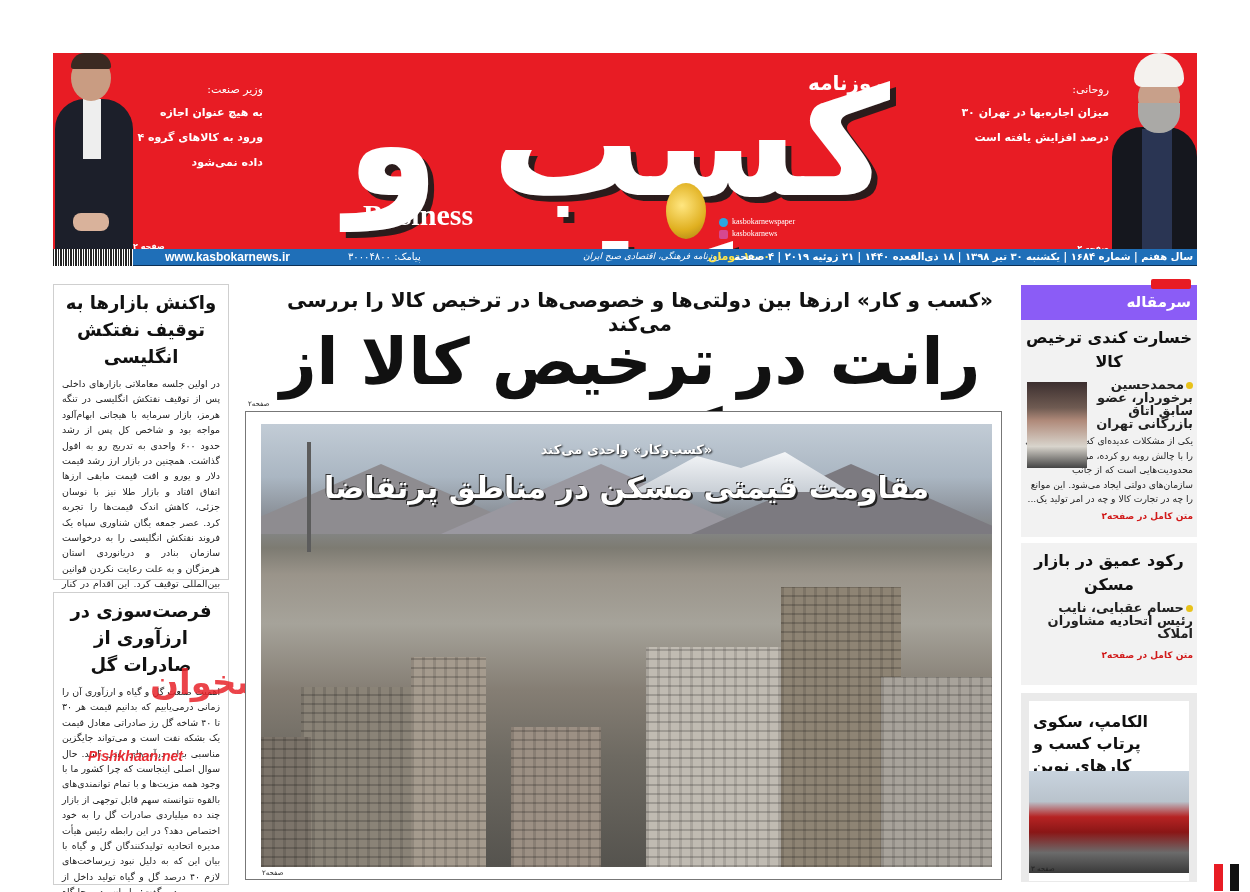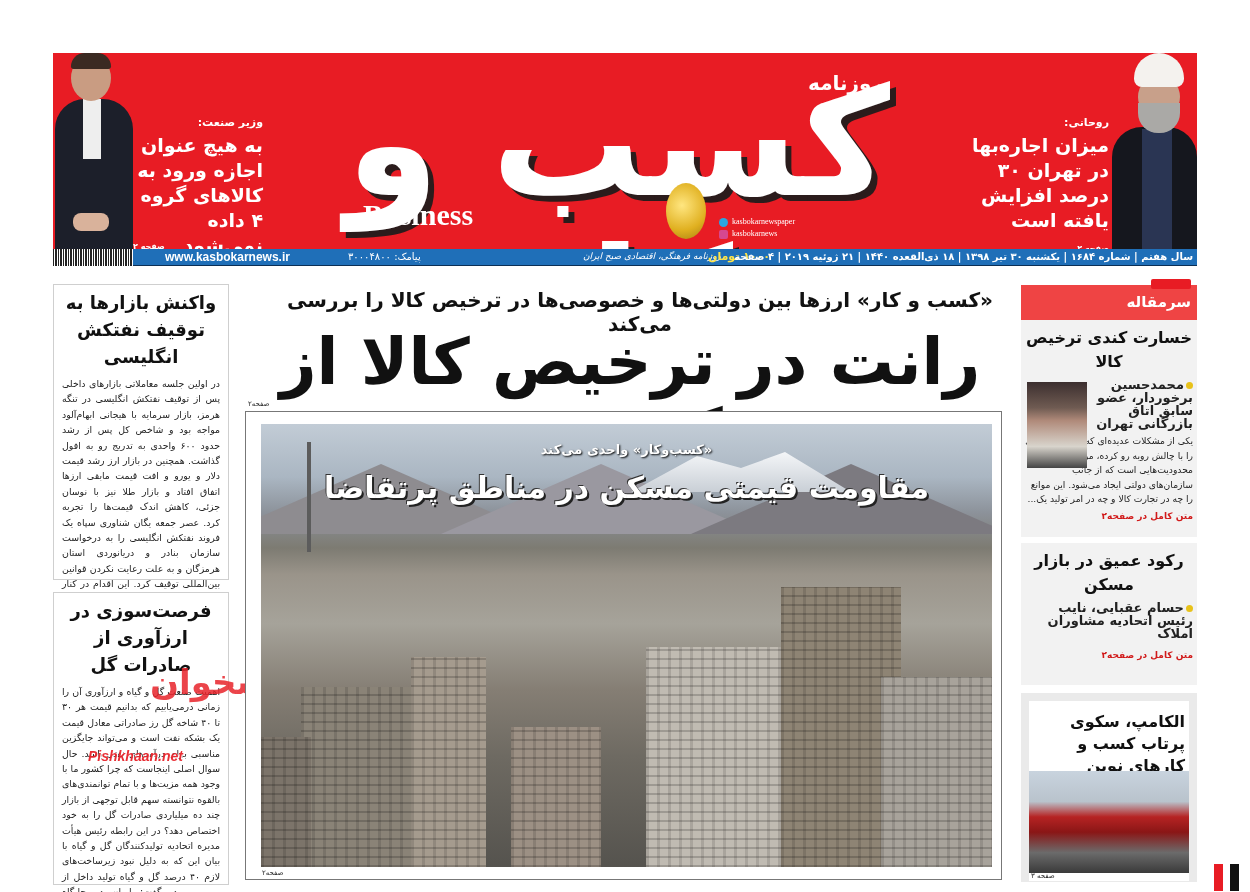--- a/index.html
+++ b/index.html
@@ -20,22 +20,22 @@
   .person-left .hands { position: absolute; left: 20px; bottom: 18px; width: 36px; height: 18px; border-radius: 8px; background: #d9b29b; }
   .person-right .turban { position: absolute; left: 22px; top: 0; width: 50px; height: 34px; border-radius: 25px 25px 8px 8px; background: #f4f2ee; }
   .person-right .head { left: 26px; top: 22px; width: 42px; height: 44px; background: #c8a08a; }
   .person-right .beard { position: absolute; left: 26px; top: 50px; width: 42px; height: 30px; border-radius: 0 0 20px 20px; background: #aaa9a6; }
   .person-right .suit { left: 0; width: 85px; height: 122px; background: #15171e; }
   .person-right .inner { position: absolute; left: 30px; bottom: 0; width: 30px; height: 120px; background: #2a3553; }
 
   .side-story { position: absolute; color: #fff; text-align: right; direction: rtl; }
   .side-left { left: 80px; top: 30px; width: 130px; }
   .side-right { right: 88px; top: 30px; width: 150px; }
-  .side-kicker { font-size: 11px; font-weight: bold; margin-bottom: 4px; margin-top: 33px; }
-  .side-head { font-size: 19px; font-weight: bold; line-height: 25px; }
+  .side-kicker { font-size: 11px; font-weight: normal; margin-bottom: 4px; }
+  .side-head { font-size: 11px; font-weight: bold; line-height: 25px; }
   .side-page { font-size: 8px; font-weight: bold; margin-top: 4px; }
   .side-left .side-page { text-align: left; position: absolute; top: 155px; left: 0; }
   .side-right .side-page { position: absolute; top: 157px; right: 0; }
 
   .logo-area { position: absolute; left: 230px; top: 0; width: 680px; height: 196px; }
   .logo-main { position: absolute; left: 10px; top: 10px; width: 650px; text-align: center; font-family: "DejaVu Sans", sans-serif; font-weight: bold; font-size: 150px; line-height: 160px; color: #fff; direction: rtl; text-shadow: 6px 6px 0 #2b1c1c; letter-spacing: -6px; }
   .logo-rooznameh { position: absolute; right: 80px; top: 18px; color: #fff; font-weight: bold; font-size: 20px; direction: rtl; }
   .logo-business { position: absolute; left: 80px; top: 145px; color: #fff; font-family: "Liberation Serif", serif; font-size: 30px; font-weight: bold; }
   .coin { position: absolute; left: 383px; top: 130px; width: 40px; height: 56px; border-radius: 50%; background: radial-gradient(circle at 40% 40%, #ffe680, #e0b020 60%, #a67d10); }
   .social { position: absolute; left: 436px; top: 163px; color: #fff; font-family: "Liberation Serif", serif; font-size: 8px; line-height: 12px; }
@@ -74,33 +74,33 @@
   .mountain { position: absolute; top: 40px; width: 0; height: 0; border-left: 160px solid transparent; border-right: 160px solid transparent; border-bottom: 70px solid #8e8c90; }
   .snow { position: absolute; top: 28px; left: 370px; width: 220px; height: 40px; background: linear-gradient(180deg, #f4f6f8, #c9cfd6); clip-path: polygon(0 100%, 30% 10%, 50% 40%, 70% 0, 100% 100%); }
   .tower { position: absolute; left: 46px; top: 18px; width: 4px; height: 110px; background: #5c5c5c; }
   .bldg { position: absolute; bottom: 0; background: repeating-linear-gradient(0deg, rgba(0,0,0,0.18) 0 2px, transparent 2px 9px), repeating-linear-gradient(90deg, rgba(0,0,0,0.12) 0 3px, transparent 3px 11px); }
   .photo-kicker { position: absolute; left: 0; top: 18px; width: 100%; text-align: center; direction: rtl; color: #fff; font-weight: bold; font-size: 13px; text-shadow: 1px 1px 2px #000; }
   .photo-title { position: absolute; left: 0; top: 46px; width: 100%; text-align: center; direction: rtl; color: #fff; font-weight: bold; font-size: 30px; text-shadow: 2px 2px 0 #222, -1px -1px 0 #333; }
 
   
   .right-1 { left: 1021px; top: 285px; width: 176px; height: 252px; background: #f2f2f2; border: none; }
   .right-2 { left: 1021px; top: 543px; width: 176px; height: 142px; background: #f2f2f2; border: none; }
-  .section-tab { position: relative; height: 35px; background: #ef4444; color: #fff; font-weight: bold; font-size: 15px; padding: 8px 6px 0; }
+  .section-tab { position: relative; height: 35px; background: #8b5cf6; color: #fff; font-weight: bold; font-size: 15px; padding: 8px 6px 0; }
   .section-tab::before { content: ""; position: absolute; right: 6px; top: -6px; width: 40px; height: 10px; background: #e81c24; border-radius: 2px; }
   .r-title { font-weight: bold; font-size: 16px; line-height: 24px; text-align: center; padding: 6px 4px 4px; }
   .r-author { font-size: 13px; line-height: 13px; font-weight: bold; color: #222; padding: 0 4px; }
   .dot { display: inline-block; width: 7px; height: 7px; border-radius: 50%; background: #e8c21a; margin-left: 2px; }
   .r-body { font-size: 9.2px; line-height: 14.6px; padding: 0 4px; color: #222; }
   .r-more { color: #d11a1a; font-weight: bold; font-size: 9px; padding: 4px 4px 0; }
   .author-photo { position: absolute; left: 6px; top: 97px; width: 60px; height: 86px; background: linear-gradient(180deg, #3c2f2f 0%, #6f5b52 30%, #b08a7a 45%, #d8d4cc 75%, #444 100%); }
   .right-3 { left: 1021px; top: 693px; width: 176px; height: 189px; background: #eaeaea; border: none; }
   .r3-inner { position: absolute; left: 8px; top: 8px; width: 160px; height: 180px; background: #fff; }
-  .r3-title { font-weight: bold; font-size: 16px; line-height: 22px; text-align: right; padding: 10px 4px 4px; direction: rtl; }
+  .r3-title { font-weight: bold; font-size: 16px; line-height: 22px; text-align: left; padding: 10px 4px 4px; direction: rtl; }
   .r3-photo { position: absolute; left: 8px; top: 78px; width: 160px; height: 102px; background: linear-gradient(180deg, #c8d3de 0%, #b9c3cc 30%, #b62323 45%, #8a1616 60%, #6b6b6b 80%, #3a3a3a 100%); }
-  .r3-page { position: absolute; left: 10px; top: 179px; font-size: 7px; color: #222; }
+  .r3-page { position: absolute; left: 10px; top: 172px; font-size: 7px; color: #222; }
   .mark-red { position: absolute; left: 1214px; top: 864px; width: 9px; height: 27px; background: #e81c24; }
   .mark-black { position: absolute; left: 1230px; top: 864px; width: 9px; height: 27px; background: #111; }
 </style>
 </head>
 <body>
 
 <div class="masthead">
   <div class="person person-left">
     <div class="suit"></div>
       <div class="shirt"></div>

